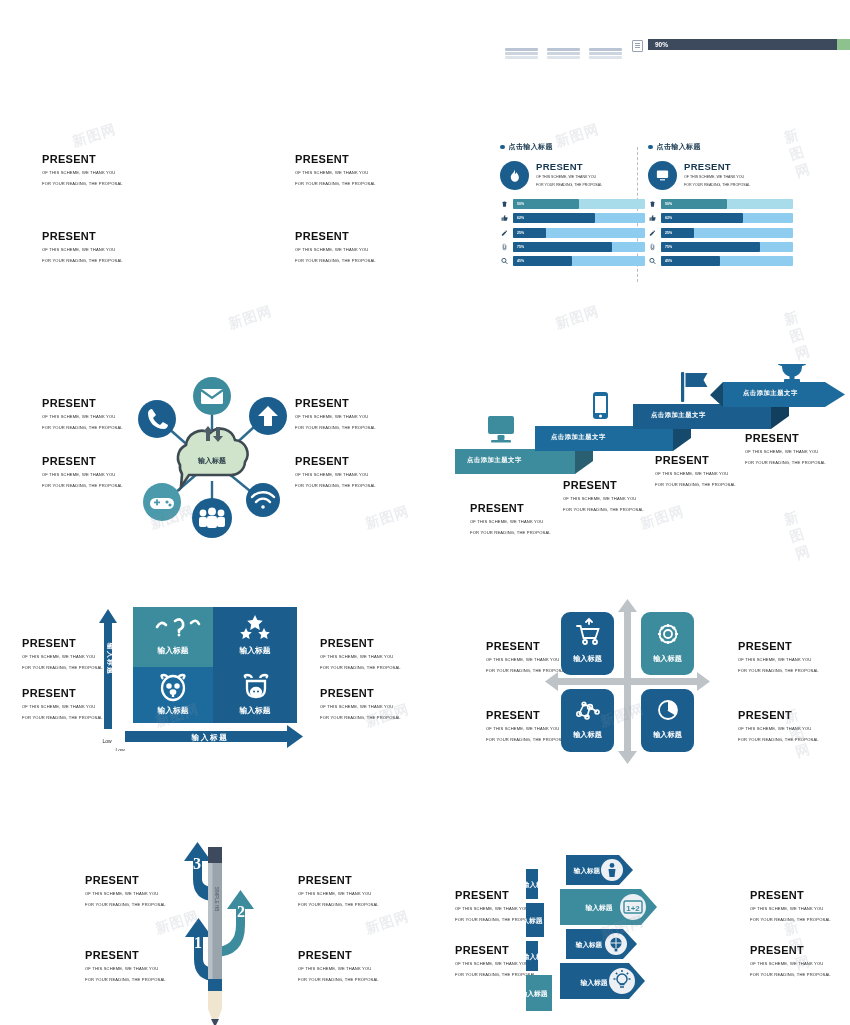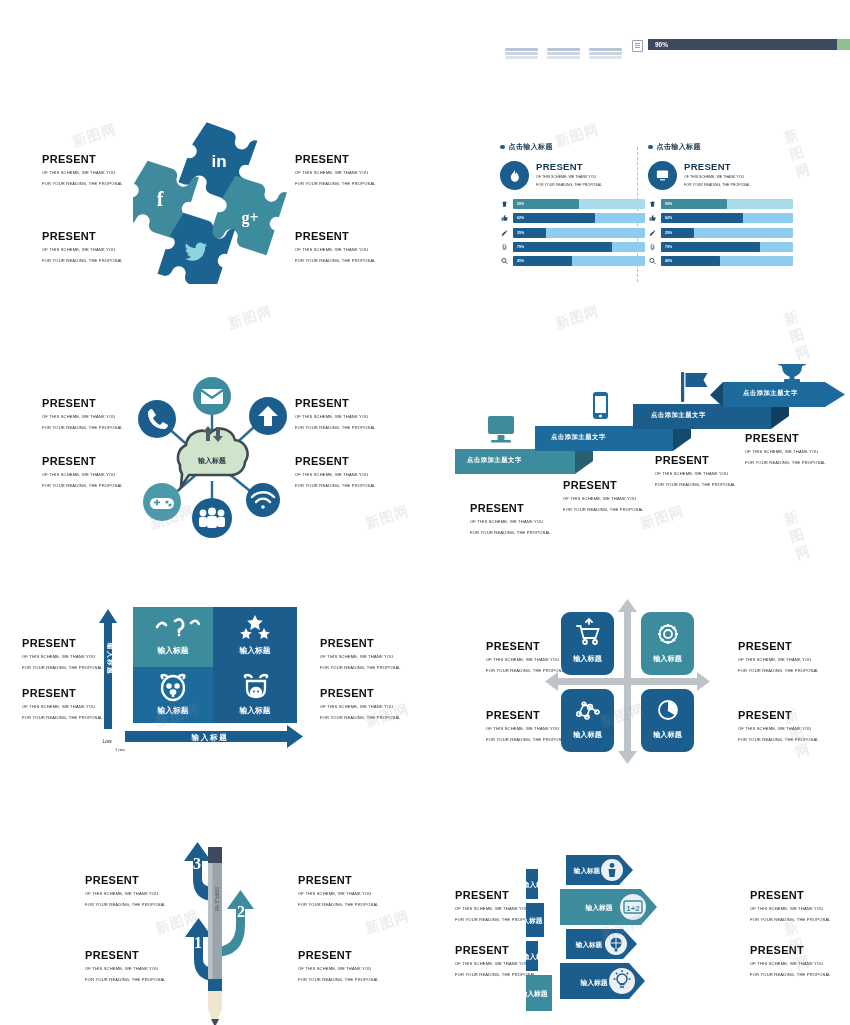--- a/index.html
+++ b/index.html
@@ -131,58 +131,20 @@
     <div class="ttl">PRESENT</div>
     <div class="sub">OF THIS SCHEME, WE THANK YOU</div>
     <div class="sub">FOR YOUR READING, THE PROPOSAL</div>
   </div>
   <div class="present" style="left:295px;top:191px;">
     <div class="ttl">PRESENT</div>
     <div class="sub">OF THIS SCHEME, WE THANK YOU</div>
     <div class="sub">FOR YOUR READING, THE PROPOSAL</div>
   </div>
 
-  <div class="puzzle-wrap">
-    <svg width="160" height="165" viewBox="0 0 160 165">
-      <defs>
-        <g id="pz">
-          <path d="M8 8 h26 a7 7 0 0 1 7 7 a7 7 0 0 0 7 7 a7 7 0 0 0 7 -7 a7 7 0 0 1 7 -7 h0 v26
-                   a7 7 0 0 0 -7 7 a7 7 0 0 0 7 7 v26 h-26
-                   a7 7 0 0 1 -7 -7 a7 7 0 0 0 -7 -7 a7 7 0 0 0 -7 7 a7 7 0 0 1 -7 7 h-6 v-26
-                   a7 7 0 0 0 7 -7 a7 7 0 0 0 -7 -7 z"></path>
-        </g>
-      </defs>
-
-      <g transform="translate(56,2) rotate(20 32 32)">
-        <use href="#pz" fill="#1b6391"></use>
-      </g>
-      <text x="86" y="48" font-size="17" font-weight="bold" fill="#ffffff" font-family="Liberation Sans, sans-serif" text-anchor="middle">in</text>
-
-      <g transform="translate(-2,40) rotate(18 32 32)">
-        <use href="#pz" fill="#3f8a9d"></use>
-      </g>
-      <text x="27" y="87" font-size="20" font-weight="bold" fill="#ffffff" font-family="Liberation Serif, serif" text-anchor="middle">f</text>
-
-      <g transform="translate(86,55) rotate(18 32 32)">
-        <use href="#pz" fill="#3d8c9e"></use>
-      </g>
-      <text x="117" y="104" font-size="16" font-weight="bold" fill="#ffffff" font-family="Liberation Serif, serif" text-anchor="middle">g+</text>
-
-      <g transform="translate(34,92) rotate(18 32 32)">
-        <use href="#pz" fill="#1b6391"></use>
-      </g>
-      <g transform="translate(52,122) scale(0.85)">
-        <path fill="#8fd3e0" d="M26 4.4c-1 .45-2 .75-3.1.9 1.1-.67 1.95-1.73 2.35-3
-          -1.05.62-2.2 1.07-3.43 1.3A5.4 5.4 0 0 0 12.6 8.5 15.3 15.3 0 0 1 1.5 2.9
-          a5.4 5.4 0 0 0 1.67 7.2c-.88-.03-1.7-.27-2.43-.67v.07a5.4 5.4 0 0 0 4.33 5.3
-          c-.8.22-1.64.25-2.45.1a5.4 5.4 0 0 0 5.05 3.75A10.85 10.85 0 0 1 0 20.9
-          a15.3 15.3 0 0 0 8.28 2.43c9.94 0 15.38-8.23 15.38-15.37v-.7A11 11 0 0 0 26 4.4z"></path>
-      </g>
-    </svg>
-  </div>
 
   <div class="chart-divider"></div>
 
   <div class="chartcol a">
     <div class="ch-head">
       <span class="ch-dot"></span>
       <span class="ch-title">点击输入标题</span>
     </div>
     <div class="ch-idrow">
       <div class="ch-circle">

